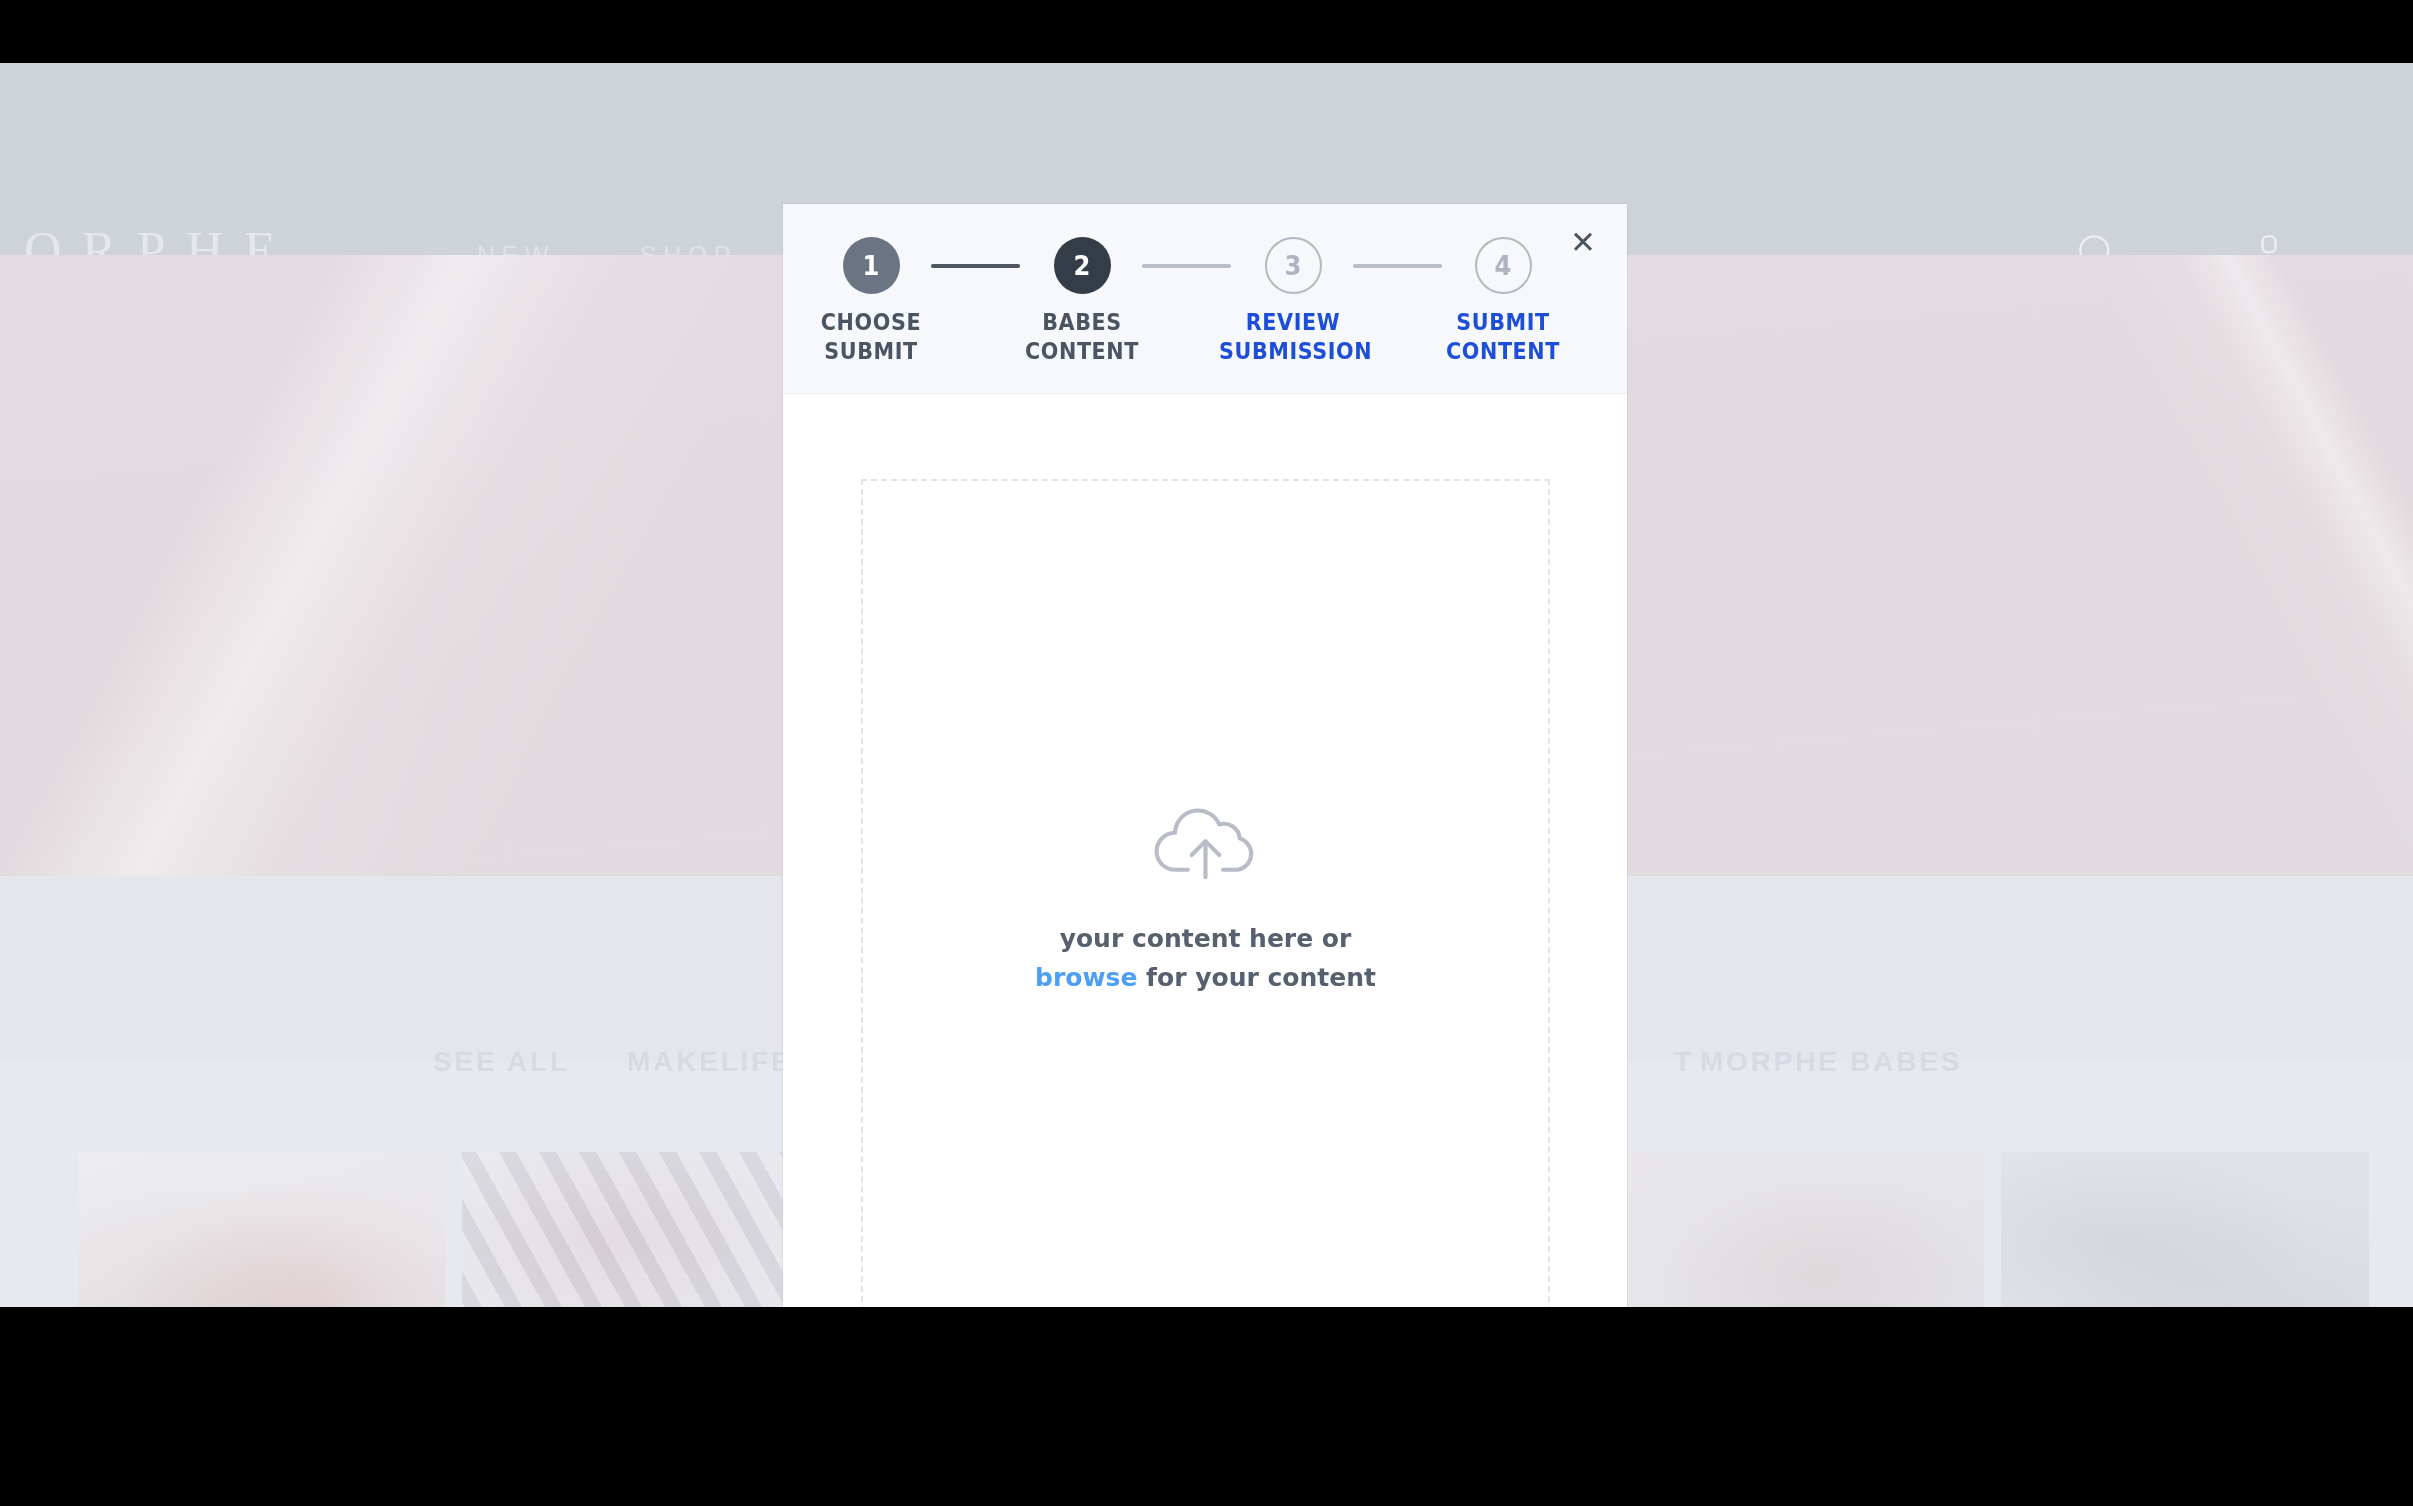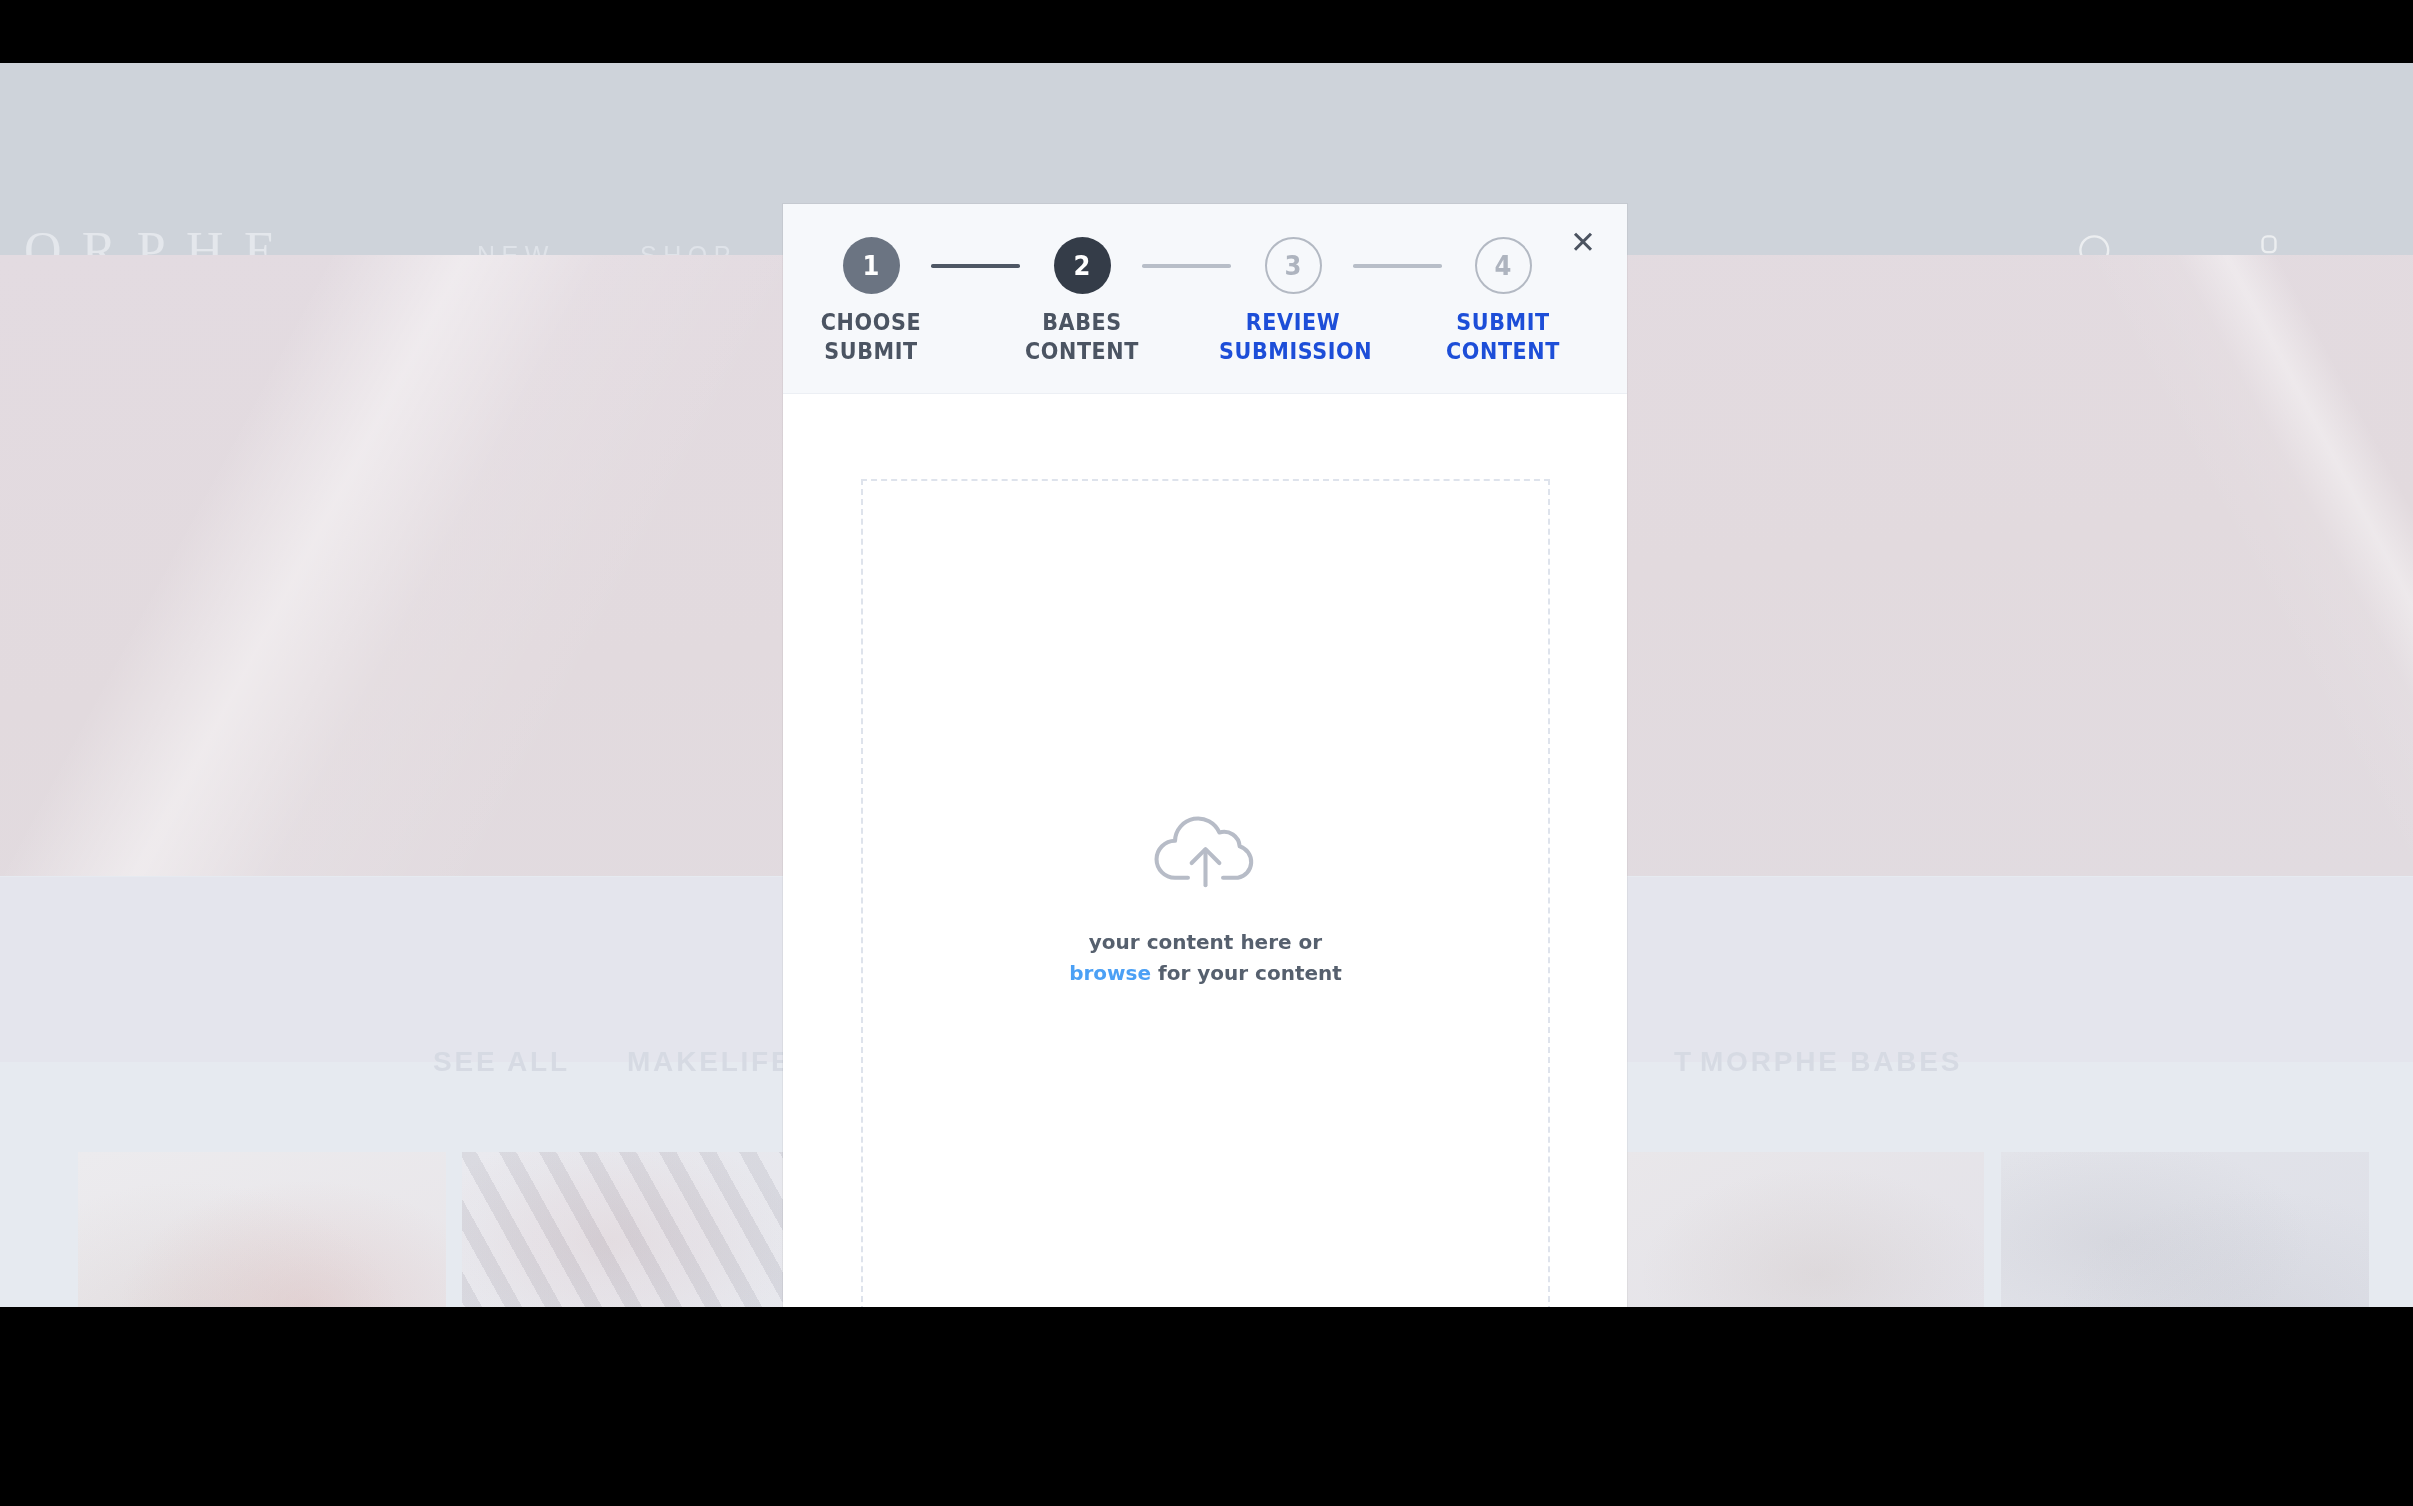--- a/index.html
+++ b/index.html
@@ -245,21 +245,21 @@
   #cloud-upload-icon svg { width: 100%; height: 100%; display: block; }
 
   #dropzone-title {
     font-size: 49px; font-weight: 700;
     color: #4a525f; letter-spacing: -0.5px;
     font-family: "DejaVu Sans", "Liberation Sans", sans-serif;
     line-height: 1.1;
   }
   #dropzone-subtitle {
     margin-top: 20.3px;
-    font-size: 20px; font-weight: 700;
+    font-size: 25px; font-weight: 700;
     color: #56606e; text-align: center;
     line-height: 1.58;
     font-family: "DejaVu Sans", "Liberation Sans", sans-serif;
   }
   #browse-link { color: #4ba0f5; cursor: pointer; }
 </style>
 </head>
 <body>
 
 <div id="screen">

